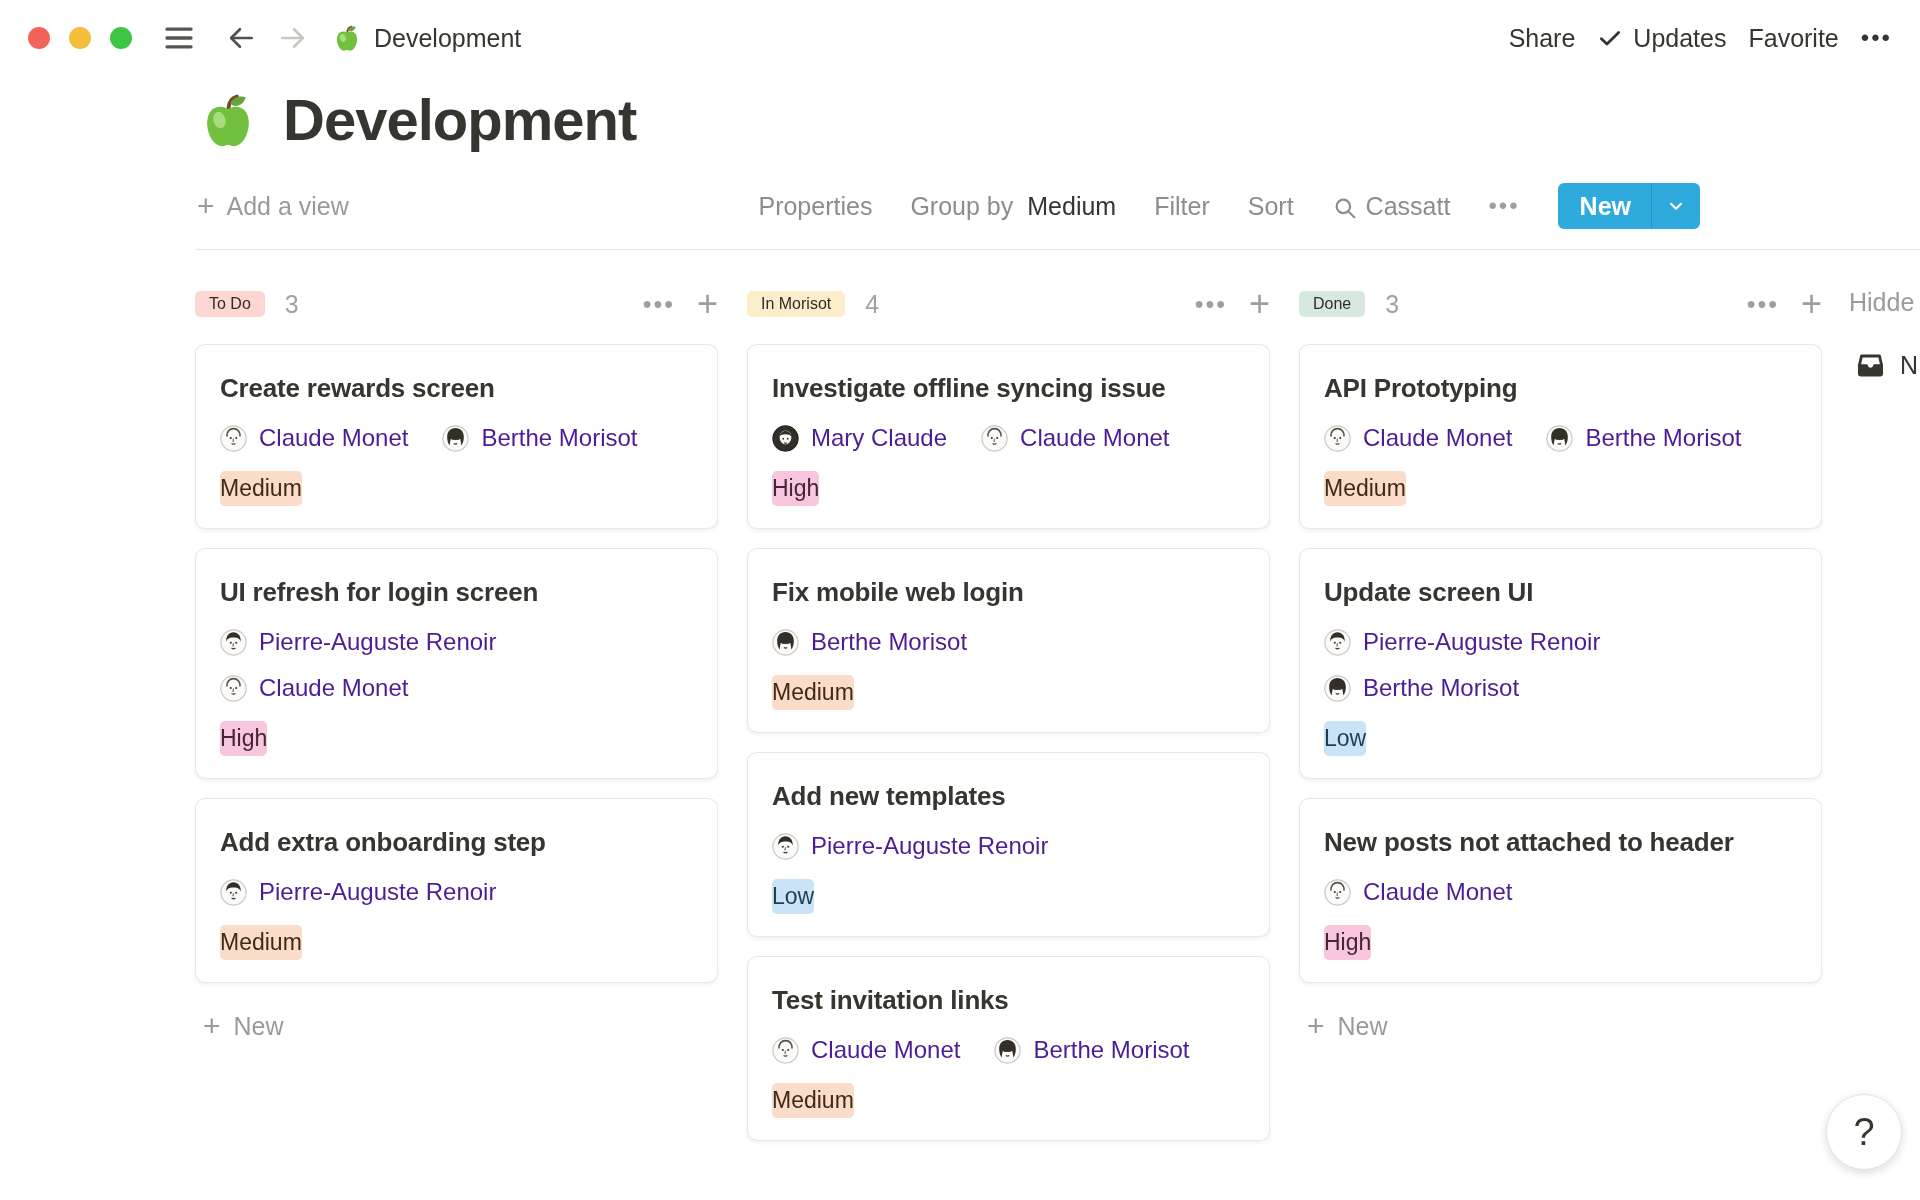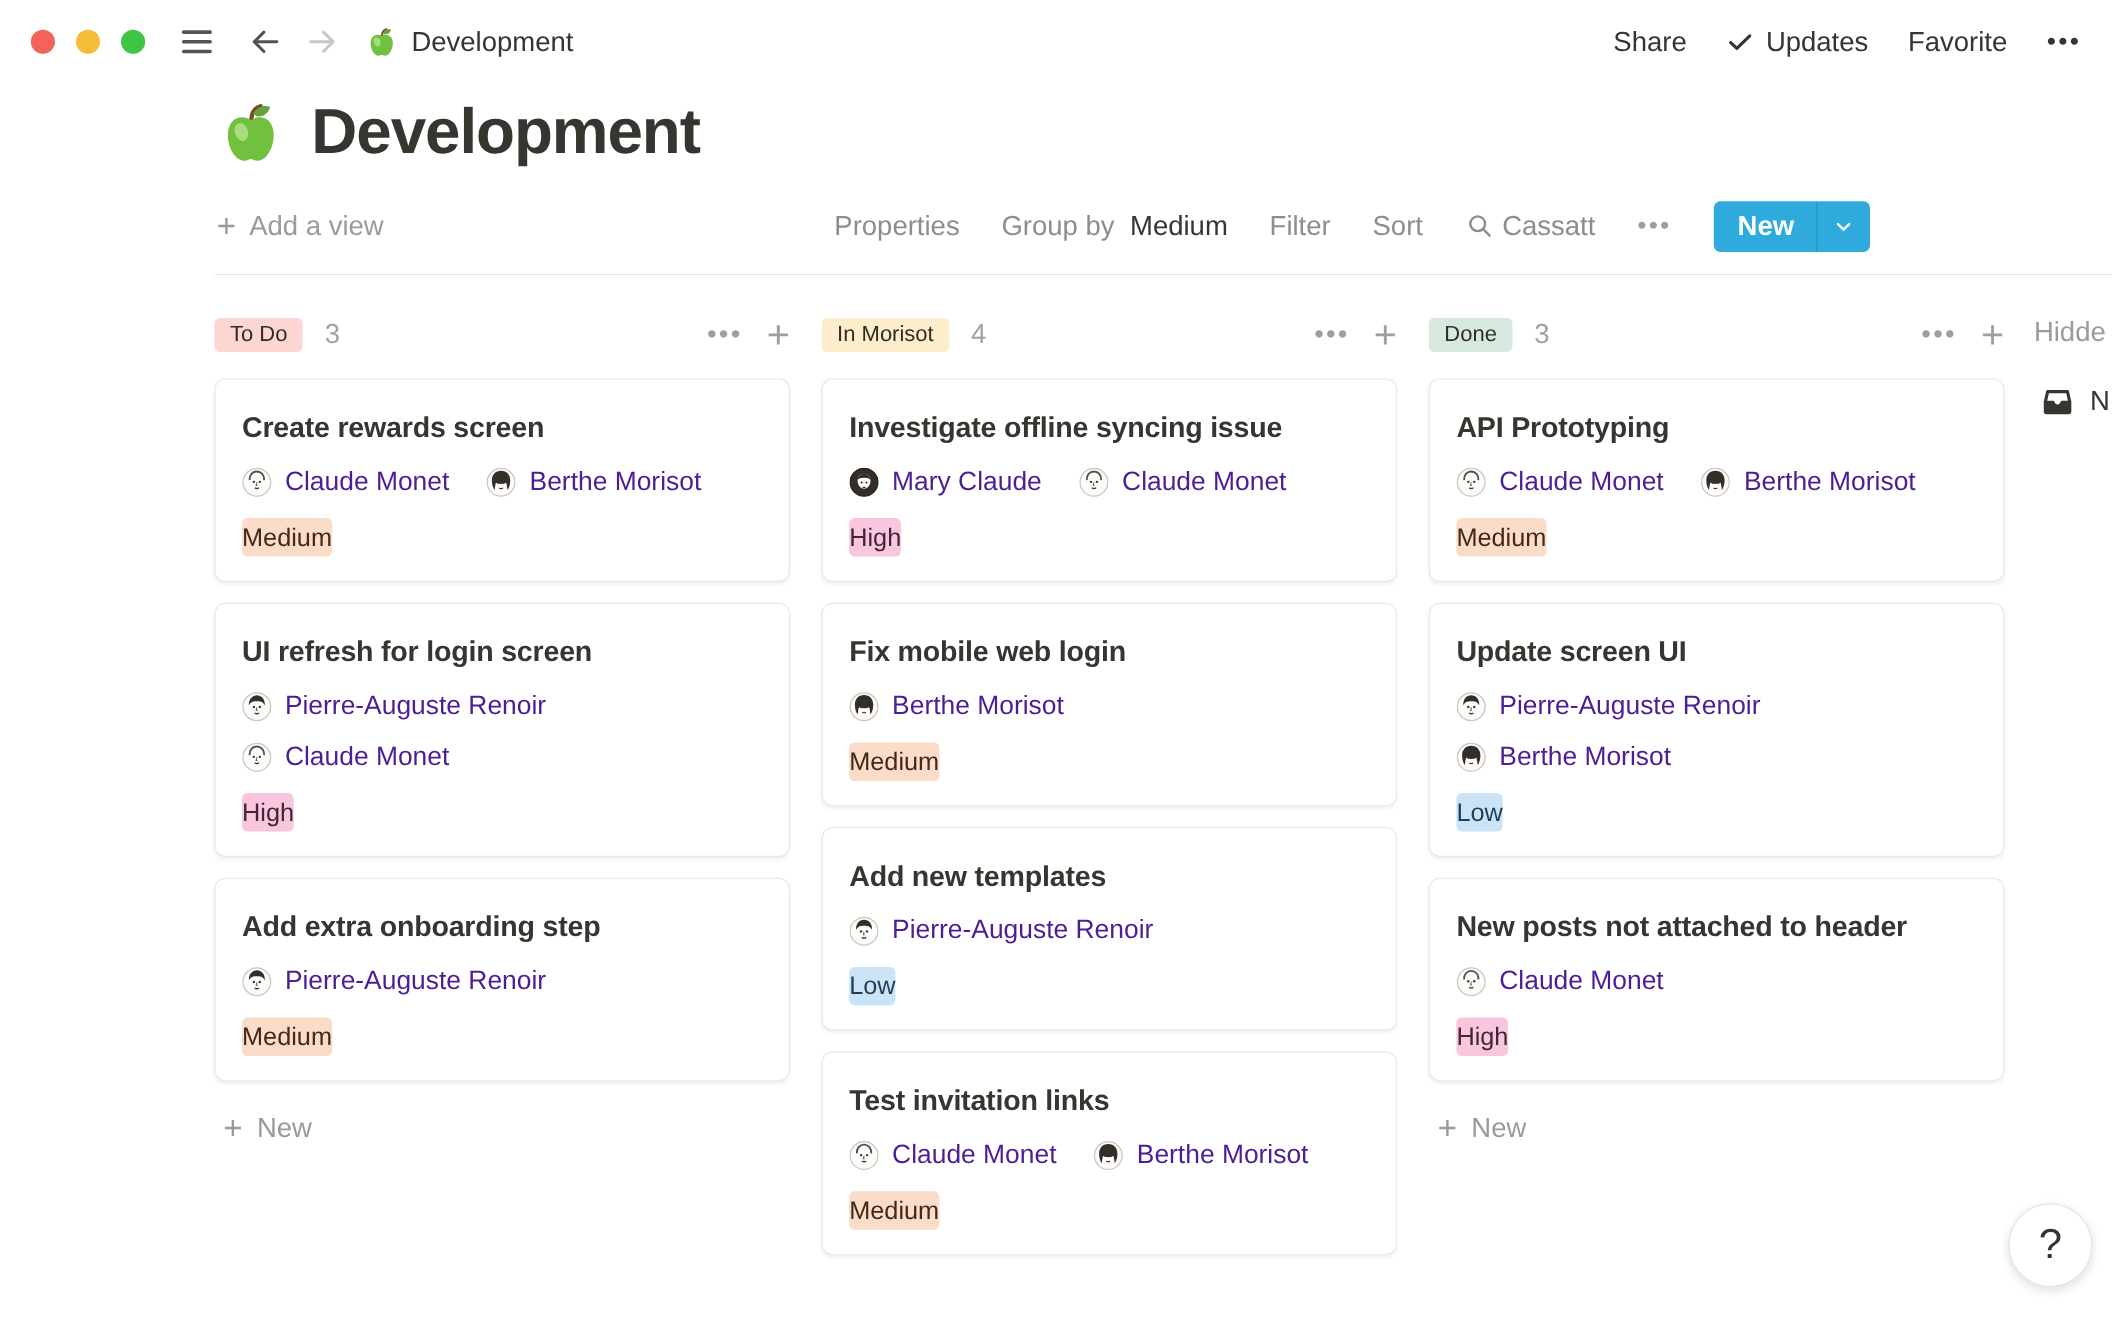--- a/index.html
+++ b/index.html
@@ -11,44 +11,44 @@
   }
   
   .titlebar{height:76px;display:flex;align-items:center;padding:0 28px;}
   .traffic{display:flex;gap:19px;align-items:center;}
   .light{width:22px;height:22px;border-radius:50%;}
   .menu-btn{margin-left:28px;width:38px;height:38px;display:flex;align-items:center;justify-content:center;}
   .nav{display:flex;gap:18px;margin-left:26px;}
   .nav-btn{width:34px;height:34px;display:flex;align-items:center;justify-content:center;}
   .doc-crumb{display:flex;align-items:center;gap:12px;margin-left:22px;font-size:25px;color:#37352f;}
   .doc-crumb .apple{width:30px;height:30px;display:inline-flex;}
-  .tb-actions{margin-left:auto;display:flex;align-items:center;gap:36px;font-size:25px;color:#37352f;}
+  .tb-actions{margin-left:auto;display:flex;align-items:center;gap:22px;font-size:25px;color:#37352f;}
   .tb-action{display:flex;align-items:center;gap:10px;cursor:default;}
   .tb-more{letter-spacing:2px;font-size:24px;}
   
   .page-head{padding-left:197px;margin-top:10px;display:flex;align-items:center;gap:24px;}
   .page-head .apple{width:62px;height:62px;display:inline-flex;}
   .page-title{font-size:58px;font-weight:700;letter-spacing:-1px;margin:0;}
   
   .toolbar{margin-top:28px;padding-left:197px;padding-right:220px;display:flex;align-items:center;height:50px;}
   .add-view{display:flex;align-items:center;gap:12px;color:#9b9a97;font-size:25px;}
   .add-view .plus-glyph{font-size:30px;font-weight:300;line-height:1;}
   .tool-group{margin-left:auto;display:flex;align-items:center;gap:38px;font-size:25px;color:#8f8d89;}
-  .tool-item{display:flex;align-items:flex-start;gap:8px;}
+  .tool-item{display:flex;align-items:flex-end;gap:8px;}
   .groupby .gval{color:#37352f;margin-left:6px;}
   .tool-more{letter-spacing:2px;font-size:24px;color:#a19e99;}
   .new-btn{display:flex;align-items:stretch;background:var(--accent,#2eaadc);border-radius:6px;height:46px;color:#fff;overflow:hidden;}
   .new-btn .nb-label{display:flex;align-items:center;padding:0 20px 0 22px;font-size:25px;font-weight:700;}
   .new-btn .nb-arrow{display:flex;align-items:center;padding:0 13px;border-left:1px solid rgba(0,0,0,0.14);}
   .divider{margin-left:195px;margin-top:18px;border-top:1px solid #e9e8e5;}
   
   .board{position:relative;margin-top:34px;padding-left:195px;display:flex;gap:29px;align-items:flex-start;}
   .column{width:523px;flex:0 0 auto;}
   .col-header{display:flex;align-items:center;height:40px;margin-bottom:20px;}
-  .status-badge{font-size:20px;padding:4px 14px;border-radius:5px;color:#2f2c28;}
+  .status-badge{font-size:16px;padding:4px 14px;border-radius:5px;color:#2f2c28;}
   .col-count{margin-left:20px;font-size:25px;color:#a5a29c;}
   .col-spacer{flex:1;}
   .col-dots{font-size:25px;letter-spacing:2px;color:#a19e99;}
   .col-plus{font-size:36px;font-weight:300;color:#a19e99;margin-left:22px;line-height:1;}
   .card{background:#fff;border:1px solid rgba(15,15,15,0.09);border-radius:10px;
         box-shadow:0 2px 4px rgba(15,15,15,0.06);padding:20px 24px 22px;margin-bottom:19px;}
   .card-title{font-size:26px;font-weight:700;letter-spacing:-0.2px;margin:8px 0 20px;}
   .assignees{display:flex;flex-wrap:wrap;column-gap:34px;row-gap:18px;margin-bottom:19px;}
   .assignee{display:inline-flex;align-items:center;gap:12px;font-size:24px;color:#4c1d95;white-space:nowrap;}
   .avatar{width:27px;height:27px;display:inline-flex;flex:0 0 auto;}

